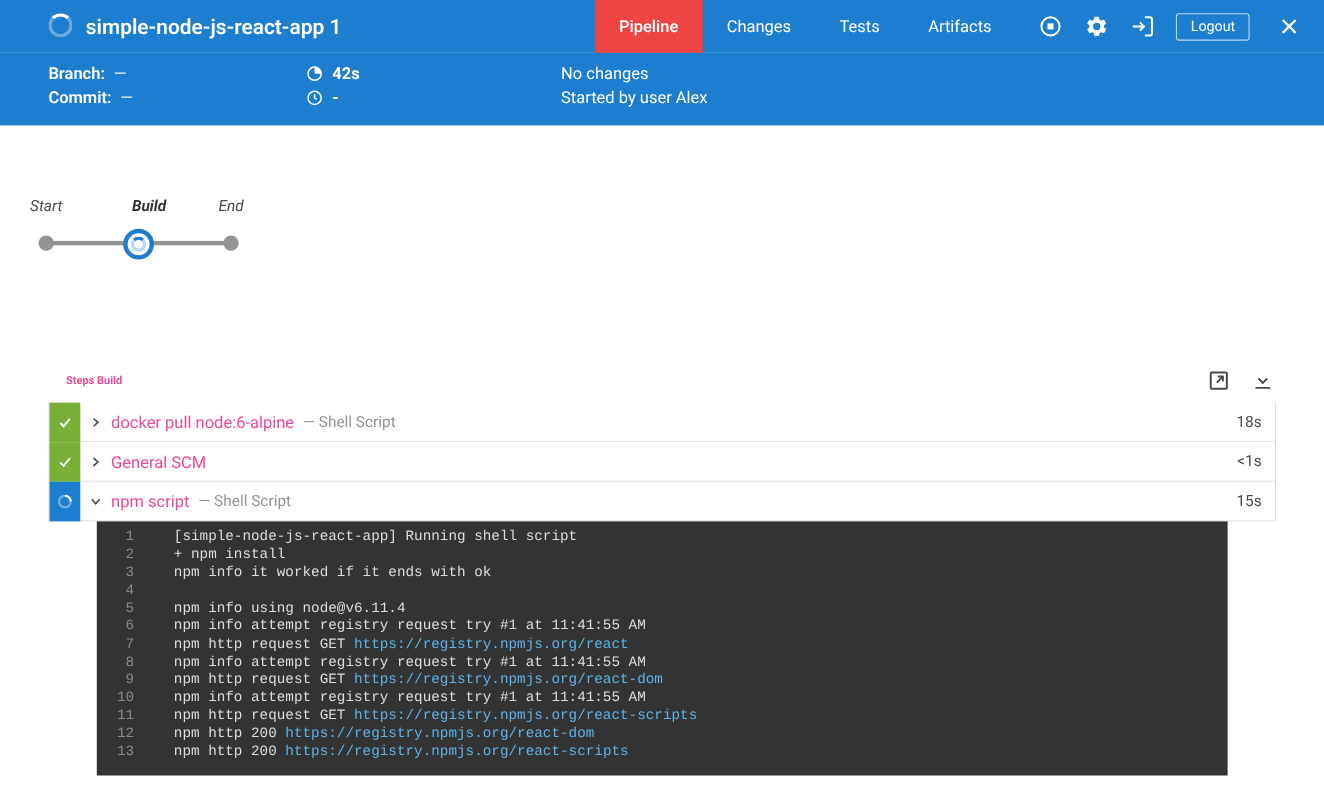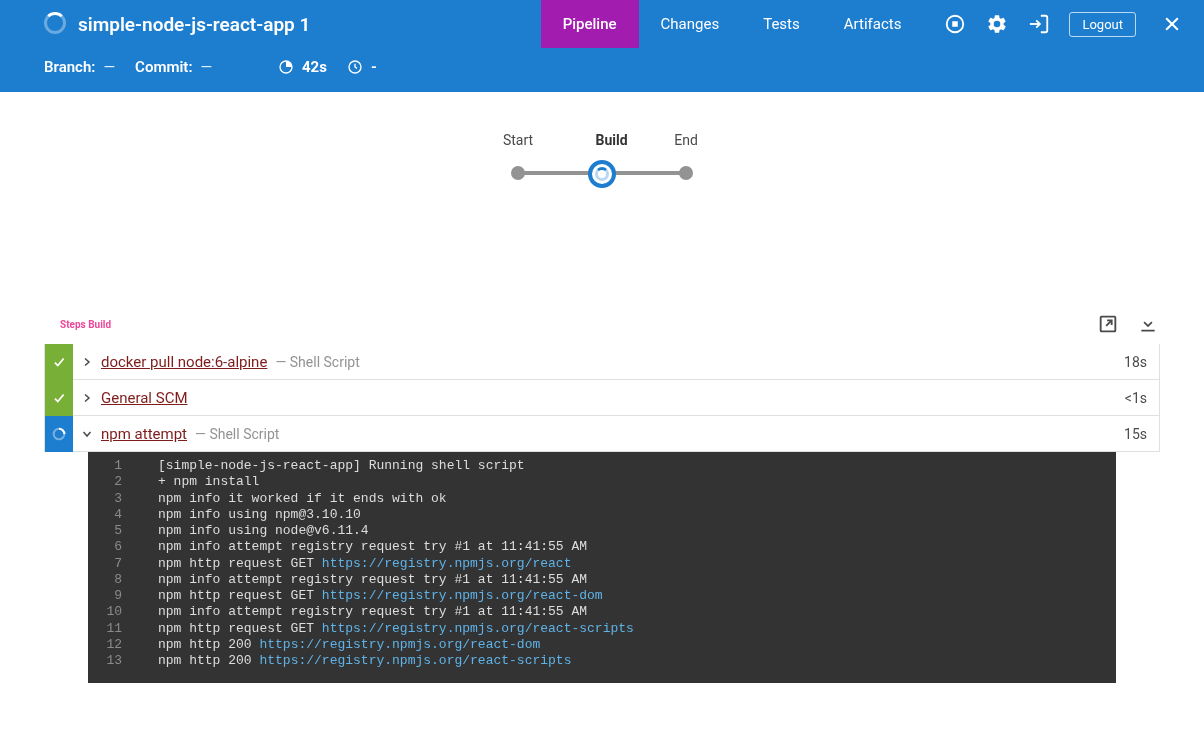--- a/index.html
+++ b/index.html
@@ -45,21 +45,21 @@
     height: 48px;
   }
   .tab {
     display: flex;
     align-items: center;
     padding: 0 22px;
     font-size: 15px;
     color: #fff;
     cursor: pointer;
   }
-  .tab.active { background: #a21caf; font-weight: 500; }
+  .tab.active { background: #ef4444; font-weight: 500; }
   .header-actions {
     display: flex;
     align-items: center;
     gap: 18px;
     padding: 0 20px 0 20px;
   }
   .icon-btn {
     width: 24px; height: 24px;
     display: flex; align-items: center; justify-content: center;
     cursor: pointer;
@@ -74,35 +74,36 @@
     cursor: pointer;
   }
   
   .infobar {
     background: #1d7dcf;
     color: #fff;
     padding: 10px 44px 16px 44px;
     display: flex;
     font-size: 15px;
   }
-  .info-col { display: flex; flex-direction: row; gap: 20px; }
+  .info-col { display: flex; flex-direction: column; gap: 4px; }
   .info-col.col1 { width: 234px; }
   .info-col.col2 { width: 232px; font-weight: bold; }
   .info-col.col3 { flex: 1; }
   .info-row { display: flex; align-items: center; gap: 8px; }
   .info-label { font-weight: 600; }
   .info-dash { opacity: 0.9; }
   .small-icon { width: 16px; height: 16px; display:inline-flex; align-items:center; justify-content:center; }
   
   .pipeline-area {
     height: 220px;
     display: flex;
-    justify-content: center;
-    padding-top: 40px;
-    position: relative;
+    justify-content: flex-start;
+    padding-top: 66px;
+    position: relative;
+    font-style: italic;
   }
   .stages {
     display: flex;
     align-items: flex-start;
     gap: 0;
   }
   .stage {
     display: flex;
     flex-direction: column;
     align-items: center;
@@ -173,21 +174,21 @@
     display: flex; align-items: center; justify-content: center;
     color: #fff;
   }
   .status-success { background: #78b037; }
   .status-running { background: #1d7dcf; }
   .expand-chevron {
     width: 28px;
     display: flex; justify-content: center;
     color: #4a4a4a;
   }
-  .step-name { color: #7f1d1d; text-decoration: underline; }
+  .step-name { color: #ec4899; }
   .step-sub { color: #949393; margin-left: 8px; font-size: 14px; }
   .step-dur { margin-left: auto; padding-right: 12px; color: #4a4a4a; font-size: 14px; }
   
   .console {
     background: #333333;
     color: #ddd;
     font-family: "SFMono-Regular", Consolas, "Liberation Mono", Menlo, monospace;
     font-size: 13px;
     line-height: 1.25;
     padding: 6px 0 14px 0;
@@ -271,20 +272,28 @@
     </div>
     <div class="info-row">
       <span class="small-icon">
         <svg width="16" height="16" viewBox="0 0 24 24" fill="none" stroke="currentColor" stroke-width="2">
             <circle cx="12" cy="12" r="9"></circle>
             <polyline points="12 7 12 12 15 14"></polyline>
           </svg>
       </span>
       <span>-</span>
     </div>
+  </div>
+  <div class="info-col col3">
+    <div class="info-row">
+        <span>No changes</span>
+      </div>
+    <div class="info-row">
+        <span>Started by user Alex</span>
+      </div>
   </div>
 </div>
 
 <div class="pipeline-area">
   <div class="stages-wrap">
     <div class="stage-line line1"></div>
     <div class="stage-line line2"></div>
     <div class="stages">
       <div class="stage">
         <div class="stage-label">Start</div>
@@ -358,30 +367,30 @@
       <svg width="16" height="16" viewBox="0 0 24 24" fill="none" stroke="currentColor" stroke-width="3">
           <circle cx="12" cy="12" r="8" stroke="rgba(255,255,255,0.4)"></circle>
           <path d="M12 4 a8 8 0 0 1 8 8" stroke="#fff"></path>
         </svg>
     </div>
     <div class="expand-chevron">
       <svg width="12" height="12" viewBox="0 0 24 24" fill="none" stroke="currentColor" stroke-width="3">
           <polyline points="5 8 12 16 19 8"></polyline>
         </svg>
     </div>
-    <span class="step-name">npm attempt</span>
+    <span class="step-name">npm script</span>
     <span class="step-sub">— Shell Script</span>
     <span class="step-dur">15s</span>
   </div>
 
   <div class="console" id="console">
       <div class="console-line"><span class="ln">1</span><span class="tx">[simple-node-js-react-app] Running shell script</span></div>
       <div class="console-line"><span class="ln">2</span><span class="tx">+ npm install</span></div>
       <div class="console-line"><span class="ln">3</span><span class="tx">npm info it worked if it ends with ok</span></div>
-      <div class="console-line"><span class="ln">4</span><span class="tx">npm info using npm@3.10.10</span></div>
+      <div class="console-line"><span class="ln">4</span></div>
       <div class="console-line"><span class="ln">5</span><span class="tx">npm info using node@v6.11.4</span></div>
       <div class="console-line"><span class="ln">6</span><span class="tx">npm info attempt registry request try #1 at 11:41:55 AM</span></div>
       <div class="console-line"><span class="ln">7</span><span class="tx">npm http request GET <span class="url">https://registry.npmjs.org/react</span></span></div>
       <div class="console-line"><span class="ln">8</span><span class="tx">npm info attempt registry request try #1 at 11:41:55 AM</span></div>
       <div class="console-line"><span class="ln">9</span><span class="tx">npm http request GET <span class="url">https://registry.npmjs.org/react-dom</span></span></div>
       <div class="console-line"><span class="ln">10</span><span class="tx">npm info attempt registry request try #1 at 11:41:55 AM</span></div>
       <div class="console-line"><span class="ln">11</span><span class="tx">npm http request GET <span class="url">https://registry.npmjs.org/react-scripts</span></span></div>
       <div class="console-line"><span class="ln">12</span><span class="tx">npm http 200 <span class="url">https://registry.npmjs.org/react-dom</span></span></div>
       <div class="console-line"><span class="ln">13</span><span class="tx">npm http 200 <span class="url">https://registry.npmjs.org/react-scripts</span></span></div>
     </div>

